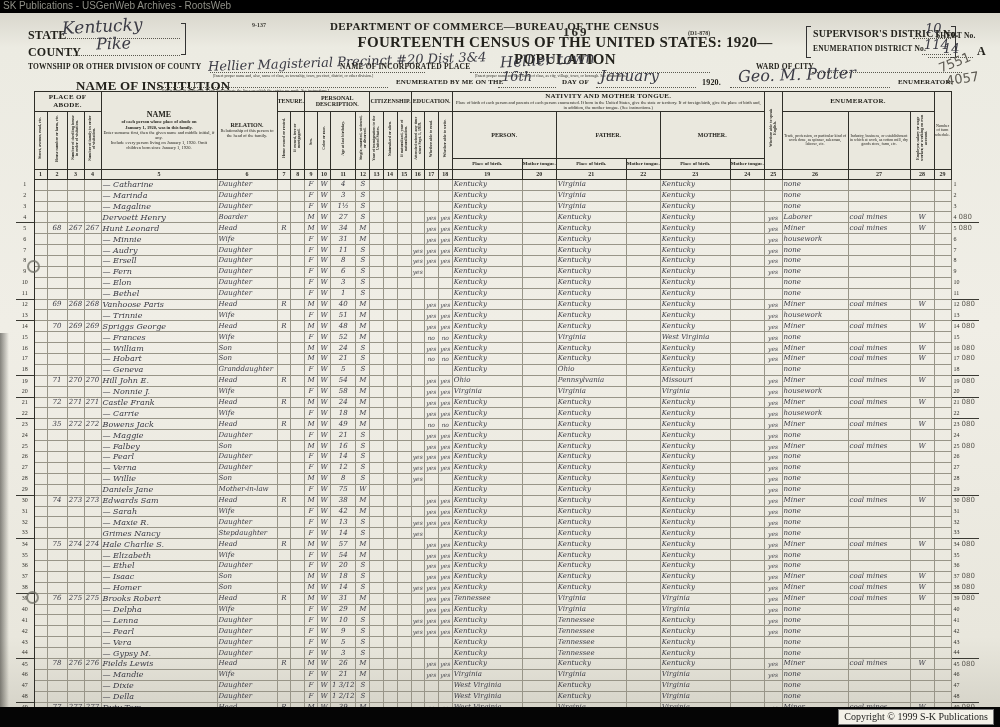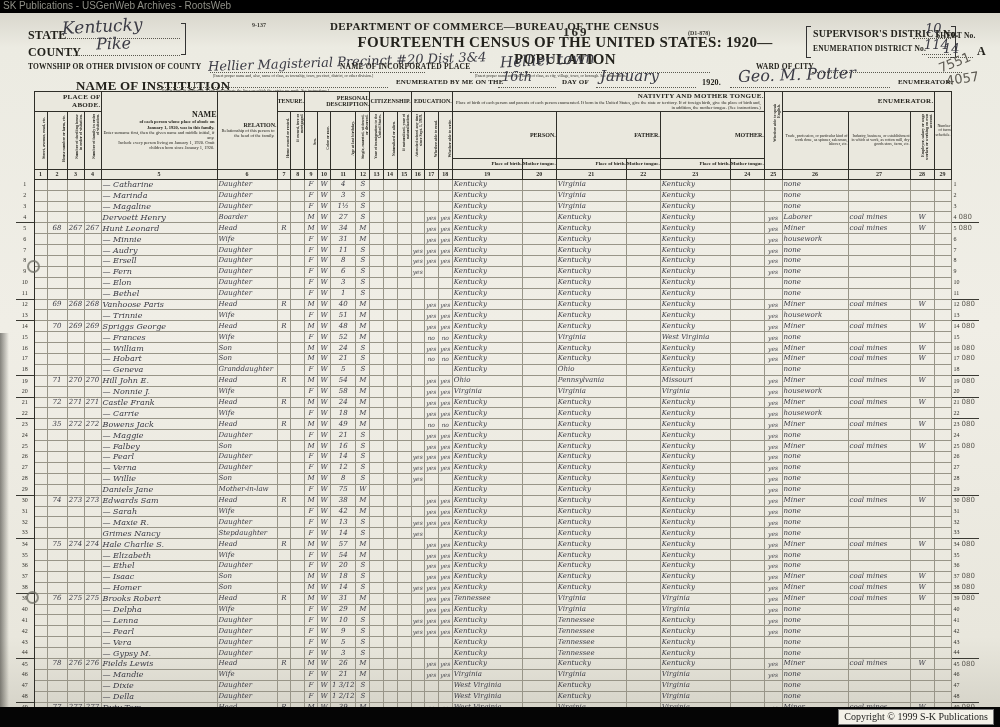--- a/index.html
+++ b/index.html
@@ -32,21 +32,21 @@
          letter-spacing:2px;color:#2c2b26;}
   .fcode{position:absolute;font-size:6px;font-weight:bold;color:#3a3933;}
   .pencil{font-family:"DejaVu Sans",sans-serif;color:var(--pencil);font-style:normal;}
   .pmark{position:absolute;font-size:13px;}
   .brkL,.brkR{position:absolute;width:4px;height:30px;border-top:1px solid #333;border-bottom:1px solid #333;}
   .brkL{border-left:1px solid #333;} .brkR{border-right:1px solid #333;}
 
   
   table.census{position:absolute;left:16px;top:78px;border-collapse:collapse;table-layout:fixed;}
   table.census th{border:1px solid #2f2e28;background:#eae8de;color:#24231d;
-       padding:0;vertical-align:middle;text-align:right;overflow:hidden;}
+       padding:0;vertical-align:middle;text-align:center;overflow:hidden;}
   .gt{font-size:7px;font-weight:bold;letter-spacing:.3px;}
   .gt2{font-size:6px;font-weight:bold;}
   .nmT{font-size:8px;font-weight:bold;}
   .desc{font-size:4.5px;font-weight:normal;line-height:1.15;padding:0 2px;}
   .desc b{font-size:4.5px;}
   .vt{writing-mode:vertical-rl;transform:rotate(180deg);font-size:4px;font-weight:bold;
       line-height:1.05;display:inline-block;max-height:48px;overflow:hidden;}
   .tinyh{font-size:4px;font-weight:normal;line-height:1.1;padding:0 1px;}
   .note{font-size:4.5px;font-weight:normal;line-height:1.2;padding:0 3px;}
   tr.hr1 th{height:13px;} tr.hr2 th{height:46px;} tr.hr3 th{height:10px;font-size:5px;}

